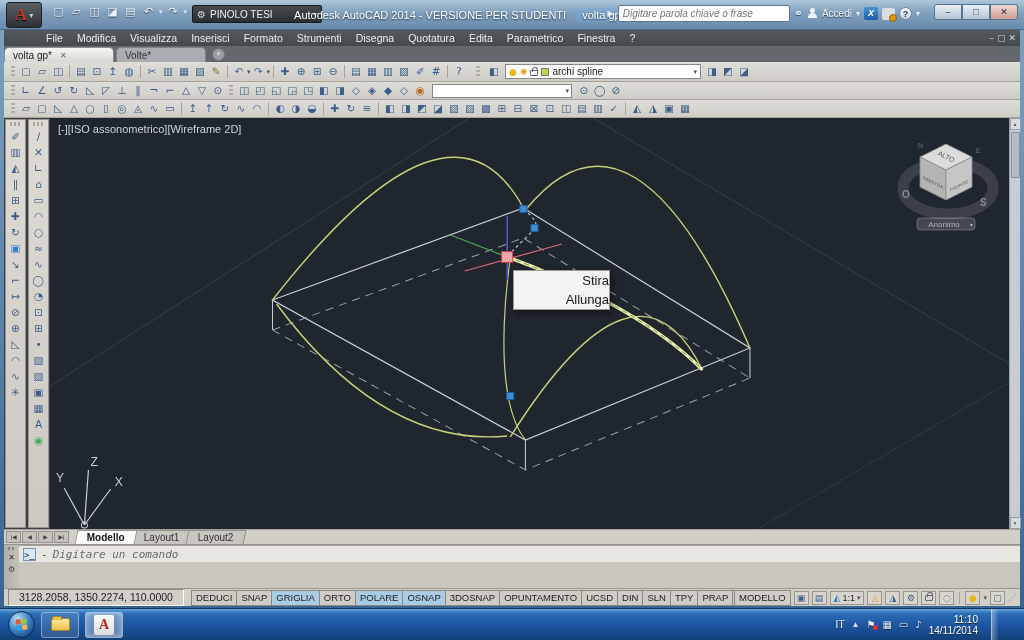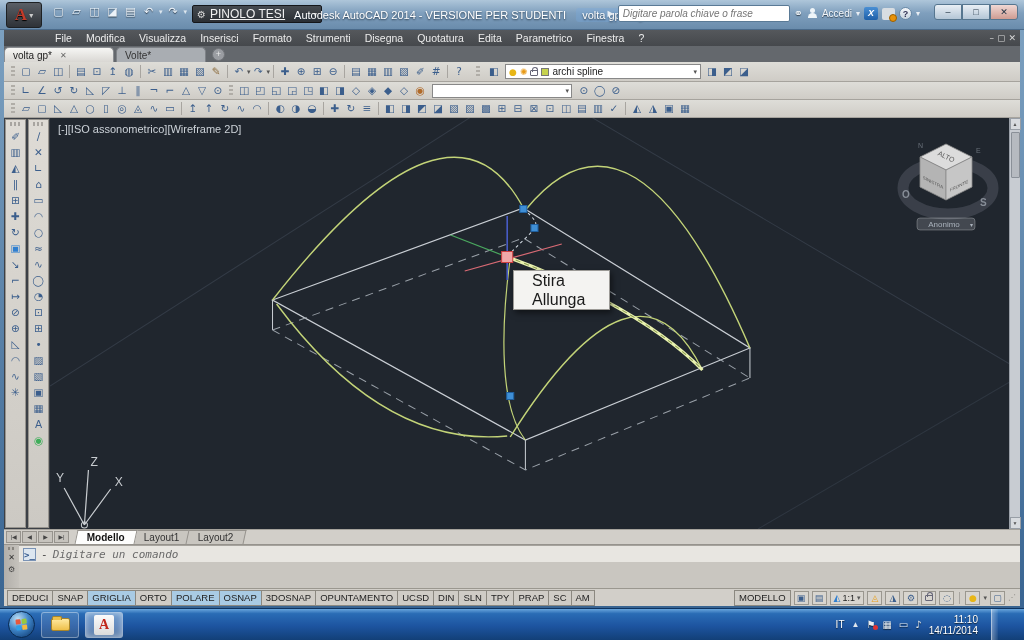--- a/index.html
+++ b/index.html
@@ -8,21 +8,21 @@
   
   .titlebar{height:30px;flex:none;position:relative;background:linear-gradient(#aec6da,#7f9fbd 45%,#6a8cac);border-bottom:1px solid #4a6a8a;}
   .acad-logo{position:absolute;left:6px;top:2px;width:36px;height:26px;background:linear-gradient(#5a5f66,#2e3237);border:1px solid #1d2023;border-radius:3px;display:flex;align-items:center;justify-content:center;z-index:5;}
   .acad-logo .bigA{color:#c23b2a;font-weight:bold;font-size:17px;font-family:"Liberation Serif",serif;text-shadow:0 1px 1px #000;}
   .acad-logo .dd{color:#ccc;font-size:8px;margin-left:2px;}
   .qat{position:absolute;left:50px;top:4px;display:flex;align-items:center;gap:1px;}
   .qat .icon{width:17px;height:16px;line-height:16px;text-align:center;font-size:11px;color:#ecf2f8;text-shadow:0 1px 1px #345;font-family:"DejaVu Sans",sans-serif;}
   .qat .dd{font-size:7px;color:#dde6ee;margin:0 1px;}
   .workspace{position:absolute;left:192px;top:5px;width:130px;height:18px;background:linear-gradient(#454a50,#2b2f34);border:1px solid #14161a;border-radius:2px;display:flex;align-items:center;padding:0 4px;gap:4px;}
   .workspace .gear{color:#d8d8d8;font-size:10px;font-family:"DejaVu Sans",sans-serif;}
-  .workspace .wslabel{color:#f0f0f0;font-size:12px;flex:1;white-space:nowrap;text-decoration:underline;}
+  .workspace .wslabel{color:#f0f0f0;font-size:10px;flex:1;white-space:nowrap;}
   .workspace .dd{color:#ccc;font-size:8px;}
   .title-center{position:absolute;left:330px;right:410px;top:0;height:30px;display:flex;align-items:center;justify-content:center;gap:10px;pointer-events:none;}
   .title-main{color:#fff;font-size:11px;text-shadow:0 1px 2px #234;white-space:nowrap;}
   .title-doc{color:#fff;font-size:11px;text-shadow:0 1px 2px #234;background:rgba(120,170,220,.35);padding:1px 6px;border-radius:3px;white-space:nowrap;}
   .infocenter{position:absolute;right:104px;top:5px;display:flex;align-items:center;gap:4px;}
   .ic-arrow{color:#e8eef4;font-size:8px;}
   .search-box{width:172px;height:17px;background:#fff;border:1px solid #5a7a96;border-radius:2px;font-size:10px;font-style:italic;color:#888;padding:0 4px;}
   .ic-btn{color:#eef4f8;font-size:11px;font-family:"DejaVu Sans",sans-serif;text-shadow:0 1px 1px #345;}
   .ic-person{width:11px;height:11px;position:relative;}
   .ic-person:before{content:'';position:absolute;left:3px;top:0;width:5px;height:5px;border-radius:50%;background:#eef4f8;}
@@ -32,21 +32,21 @@
   .ic-comm{width:13px;height:12px;background:#d8dde2;border-radius:2px;position:relative;}
   .ic-comm:after{content:'';position:absolute;right:-2px;bottom:-2px;width:6px;height:6px;border-radius:50%;background:#e8920a;border:1px solid #9a5f00;}
   .ic-help{width:13px;height:13px;border-radius:50%;background:linear-gradient(#f4f7fa,#c8d4de);border:1px solid #6a8aa8;color:#335;font-size:9px;font-weight:bold;text-align:center;line-height:12px;}
   .winbtns{position:absolute;right:6px;top:4px;display:flex;}
   .winbtn{width:28px;height:16px;background:linear-gradient(#e9eff5,#b4c6d6);border:1px solid #56768f;color:#234;font-size:9px;text-align:center;line-height:15px;}
   .winbtn:first-child{border-radius:3px 0 0 3px;}
   .winbtn:last-child{border-radius:0 3px 3px 0;background:linear-gradient(#f0d8d4,#cf9c92);}
   
   .winbody{flex:1;min-height:0;margin:0 4px 2px 4px;display:flex;flex-direction:column;background:#d7d4ce;}
   
-  .menubar{height:16px;flex:none;background:linear-gradient(#55585c,#45484c);display:flex;align-items:center;padding-left:44px;position:relative;}
+  .menubar{height:16px;flex:none;background:linear-gradient(#55585c,#45484c);display:flex;align-items:center;padding-left:35px;position:relative;}
   .menu-item{color:#ececec;font-size:10.5px;padding:0 7px;line-height:16px;}
   .docbtns{position:absolute;right:4px;display:flex;gap:3px;}
   .docbtn{color:#d8d8d8;font-size:9px;line-height:16px;font-family:"DejaVu Sans",sans-serif;}
   
   .filetabs{height:16px;flex:none;background:#64686d;display:flex;align-items:flex-end;padding-left:0;gap:2px;}
   .ftab{height:15px;border-radius:5px 5px 0 0;display:flex;align-items:center;padding:0 8px;gap:8px;font-size:10px;}
   .ftab.active{background:linear-gradient(#f6f6f4,#d9d7d3);color:#222;min-width:110px;border:1px solid #8a8d91;border-bottom:none;}
   .ftab.inactive{background:#a9adb2;color:#333;min-width:90px;border:1px solid #7e8287;border-bottom:none;margin-top:36px;}
   .ftab .close{font-size:8px;color:#666;}
   .ftab-add{width:13px;height:13px;margin:0 0 1px 4px;border-radius:50%;background:#9a9da2;border:1px solid #717479;color:#e8e8e8;font-size:9px;line-height:11px;text-align:center;}
@@ -73,21 +73,21 @@
   .main{flex:1;min-height:0;display:flex;background:#3c4046;}
   .dock{width:46px;flex:none;display:flex;gap:2px;padding:1px;background:#3c4046;}
   .vtb{width:21px;background:linear-gradient(#dedbd5,#ccc9c3);border:1px solid #97948e;display:flex;flex-direction:column;align-items:center;padding-top:2px;}
   .vtb .vgrab{width:12px;height:4px;margin-bottom:2px;background:repeating-linear-gradient(90deg,#a8a5a0 0 2px,transparent 2px 4px);}
   .vtb .icon{height:16px;line-height:16px;}
   .canvas{flex:1;position:relative;background:#20262e;min-width:0;}
   .canvas svg.draw{position:absolute;inset:0;width:100%;height:100%;}
   .vplabel{position:absolute;left:8px;top:5px;color:#ccd2d8;font-size:11px;}
   .viewcube{position:absolute;right:12px;top:8px;}
   .gripmenu{position:absolute;left:463px;top:152px;width:97px;background:#f4f3f1;border:1px solid #9c9a96;box-shadow:2px 3px 6px rgba(0,0,0,.5);}
-  .gripmenu .gitem{height:19px;line-height:19px;padding-left:18px;font-size:16px;color:#1a1a1a;}
+  .gripmenu .gitem{height:19px;line-height:19px;padding-left:18px;font-size:13px;color:#1a1a1a;text-align:right;}
   .vscroll{position:absolute;right:0;top:0;bottom:0;width:11px;background:#c8ccd2;border-left:1px solid #9aa0a8;display:flex;flex-direction:column;align-items:center;}
   .varrow{width:11px;height:12px;background:#d8dbdf;border:1px solid #989ea6;font-size:5px;color:#555;text-align:center;line-height:11px;flex:none;}
   .vthumb{width:9px;height:46px;background:#b6bac0;border:1px solid #8a9098;margin-top:2px;border-radius:1px;}
   .vscroll .spacer{flex:1;}
   
   .layoutrow{height:15px;flex:none;background:#d2cfc9;border-top:1px solid #a6a39d;display:flex;align-items:center;padding-left:2px;gap:1px;}
   .lnav{width:15px;height:12px;background:#c6c3bd;border:1px solid #96938d;font-size:6px;color:#444;text-align:center;line-height:11px;flex:none;}
   .ltab{height:14px;padding:0 10px;font-size:10px;line-height:14px;border:1px solid #96938d;border-bottom:none;transform:skewX(-12deg);margin-left:-4px;background:#c9c6c0;color:#333;}
   .ltab span{display:inline-block;transform:skewX(12deg);}
   .ltab.active{background:#fdfdfc;font-weight:bold;color:#111;z-index:2;}
@@ -511,20 +511,21 @@
       <div class="cmdbody">
         <div class="cmdinput">
           <span class="cmdbadge">&gt;_</span>
           <span class="cmddash">-</span>
           <span class="cmdprompt">Digitare un comando</span>
         </div>
       </div>
     </div>
 
     <div class="statusbar">
+      <span class="coords">3128.2058, 1350.2274, 110.0000</span>
       <span style="display:flex">
           <span class="stog">DEDUCI</span>
           <span class="stog">SNAP</span>
           <span class="stog on">GRIGLIA</span>
           <span class="stog">ORTO</span>
           <span class="stog on">POLARE</span>
           <span class="stog on">OSNAP</span>
           <span class="stog">3DOSNAP</span>
           <span class="stog">OPUNTAMENTO</span>
           <span class="stog">UCSD</span>

